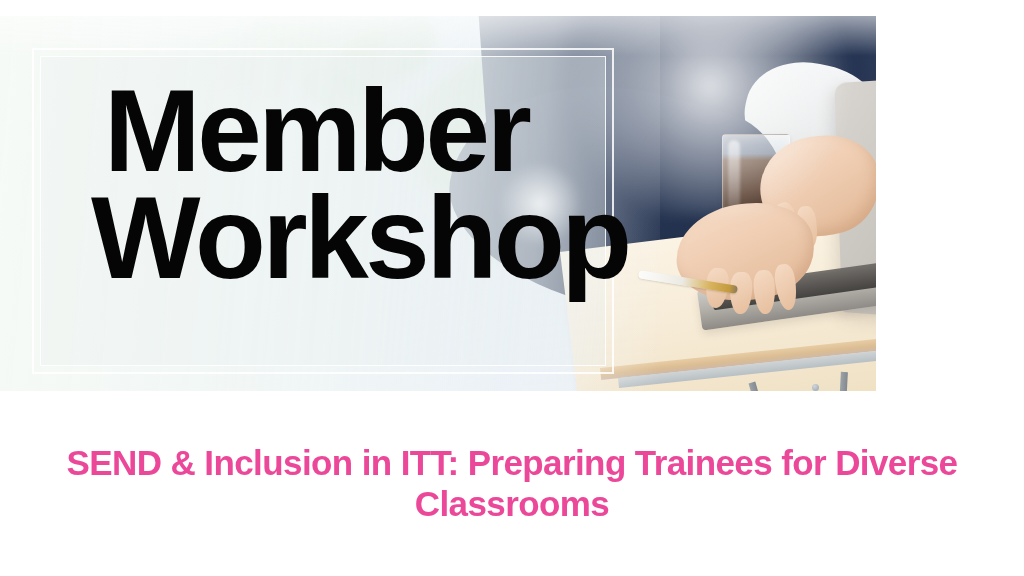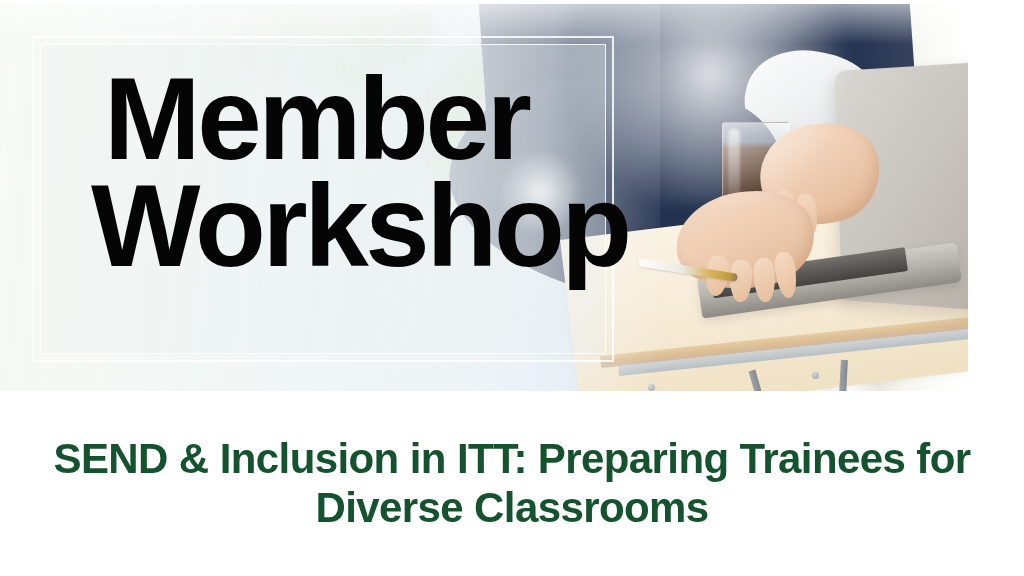--- a/index.html
+++ b/index.html
@@ -6,21 +6,21 @@
   html,body{margin:0;padding:0;}
   body{
     width:1024px;height:576px;overflow:hidden;
     background:#ffffff;
     font-family:"Liberation Sans", sans-serif;
   }
   .canvas{position:relative;width:1024px;height:576px;overflow:hidden;background:#fff;}
 
   
   .banner{
-    position:absolute;left:0;top:4px;width:968px;height:391px;
+    position:absolute;left:0;top:16px;width:876px;height:391px;
     overflow:hidden;
     background:#84cc16;
   }
 
   
   .scene{position:absolute;inset:0;overflow:hidden;}
 
   
   .backdrop{
     position:absolute;inset:0;
@@ -220,24 +220,24 @@
 
   
   .footer{
     position:absolute;left:0;top:391px;width:1024px;height:185px;
     background:#ffffff;
     display:flex;align-items:center;justify-content:center;
   }
   .headline{
     font-family:"Liberation Sans", sans-serif;
     font-weight:700;
-    font-size:42px;
+    font-size:35px;
     line-height:1.16;
     letter-spacing:-0.6px;
-    color:#14532d;
+    color:#ec4899;
     text-align:center;
     width:1000px;
     padding:0 12px;
     box-sizing:border-box;
   }
 </style>
 </head>
 <body>
 
 <div class="canvas">

